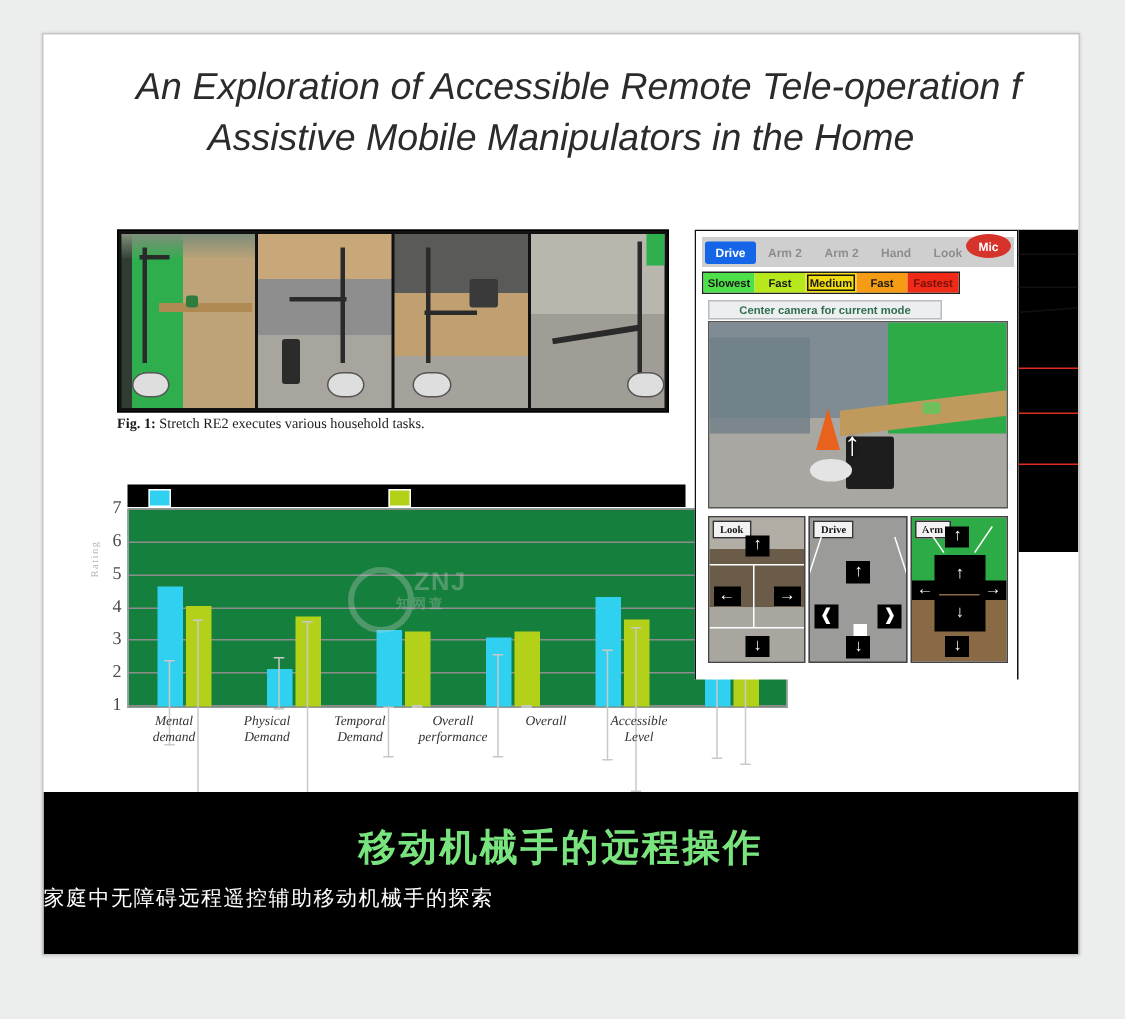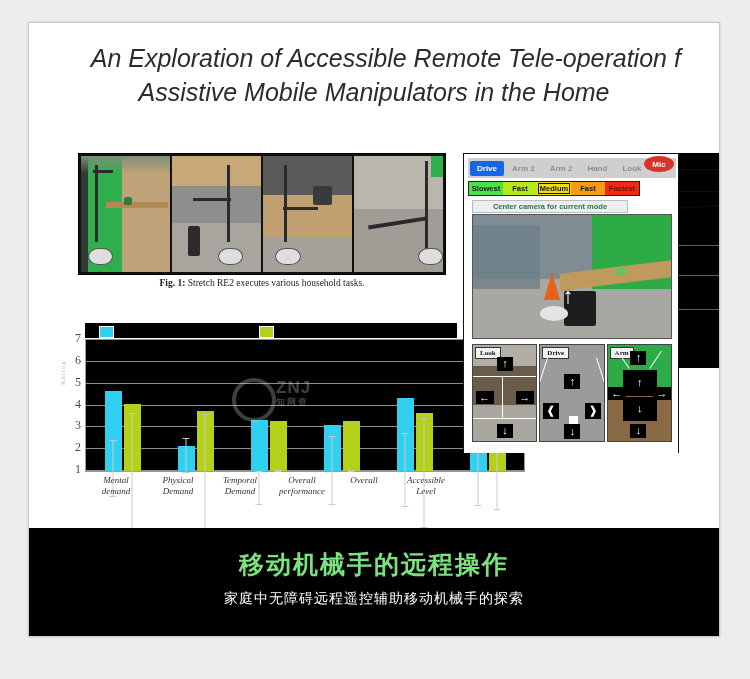--- a/index.html
+++ b/index.html
@@ -57,21 +57,20 @@
   .rob{position:absolute;background:#2a2a2a;}
   .rob-mast{width:3px;top:8%;bottom:26%;}
   .rob-base{width:26%;height:13%;bottom:6%;border-radius:50%/60%;background:#dedede;border:1px solid #555;}
   .rob-arm{height:3px;background:#2a2a2a;}
   .tablebar{position:absolute;background:#b08a52;}
   .greenpanel{position:absolute;background:#2fae4d;}
   .bucket{position:absolute;background:#2f7d3d;border-radius:2px;}
 
   .fig1-cap{
     position:absolute;left:49px;top:255px;width:368px;
-    text-align:center;
     font-family:"Liberation Serif", serif;
     font-size:9.5px;color:#1b1b1b;
   }
   .fig1-cap b{font-weight:700;}
 
   
   .chart-wrap{position:absolute;left:30px;top:300px;width:400px;height:195px;}
   .ylab{
     position:absolute;left:0px;top:62px;
     font-family:"Liberation Serif", serif;font-size:7px;color:#b9b9b9;
@@ -80,21 +79,21 @@
   }
   .legend-bar{
     position:absolute;left:26px;top:0px;width:372px;height:15px;background:#000;
   }
   .lg-sw{position:absolute;top:3px;width:13px;height:10px;border:1px solid #fff;}
   .lg-sw-0{left:14px;background:#2fd0f0;}
   .lg-sw-1{left:174px;background:#b4d11a;}
 
   .plot{
     position:absolute;left:26px;top:16px;width:440px;height:133px;
-    background:#000000;border:1px solid #9a9a9a;box-sizing:border-box;
+    background:#15803d;border:1px solid #9a9a9a;box-sizing:border-box;
   }
   .grid-line{position:absolute;left:0;right:0;height:1px;background:#8d8d8d;}
   .ytick{
     position:absolute;left:0px;width:22px;text-align:right;
     font-family:"Liberation Serif", serif;font-size:12px;color:#4a4a4a;
     transform:translateY(-8px);
   }
   .bars{position:absolute;left:0;right:0;bottom:0;top:0;display:flex;}
   .group{flex:1;position:relative;display:flex;justify-content:center;align-items:flex-end;gap:2px;}
   .bar{width:17px;position:relative;}
@@ -115,21 +114,21 @@
 
   .wmark{
     position:absolute;left:138px;top:36px;width:140px;height:42px;
     opacity:.30;pointer-events:none;
   }
   .wmark-t1{
     position:absolute;left:52px;top:2px;font-size:17px;font-weight:700;
     color:#d7d7d7;font-family:"Liberation Sans",sans-serif;letter-spacing:1px;
   }
   .wmark-t2{
-    position:absolute;left:52px;top:20px;font-size:9px;font-weight:700;
+    position:absolute;left:40px;top:20px;font-size:9px;font-weight:700;
     color:#cfcfcf;font-family:"Liberation Sans",sans-serif;letter-spacing:2px;
   }
   .wmark-c{
     position:absolute;left:8px;top:2px;width:36px;height:36px;border-radius:50%;
     border:4px solid #d2d2d2;
   }
 
   
   .ui-panel{
     position:absolute;left:434px;top:130px;width:256px;height:348px;
@@ -230,21 +229,21 @@
   
   .banner{
     position:absolute;left:0;bottom:0;width:690px;height:108px;background:#000;
   }
   .banner-h{
     position:absolute;left:0;top:20px;width:100%;text-align:center;
     color:#79e37e;font-size:25px;font-weight:700;letter-spacing:2px;
     font-family:"DejaVu Sans", sans-serif;
   }
   .banner-s{
-    position:absolute;left:0;top:62px;width:100%;text-align:center;
+    position:absolute;left:0;top:62px;width:100%;
     color:#ffffff;font-size:14px;font-weight:400;letter-spacing:1px;
     font-family:"DejaVu Sans", sans-serif;
   }
 </style>
 </head>
 <body>
 
 <div class="page">
 
   <div class="title-block">

